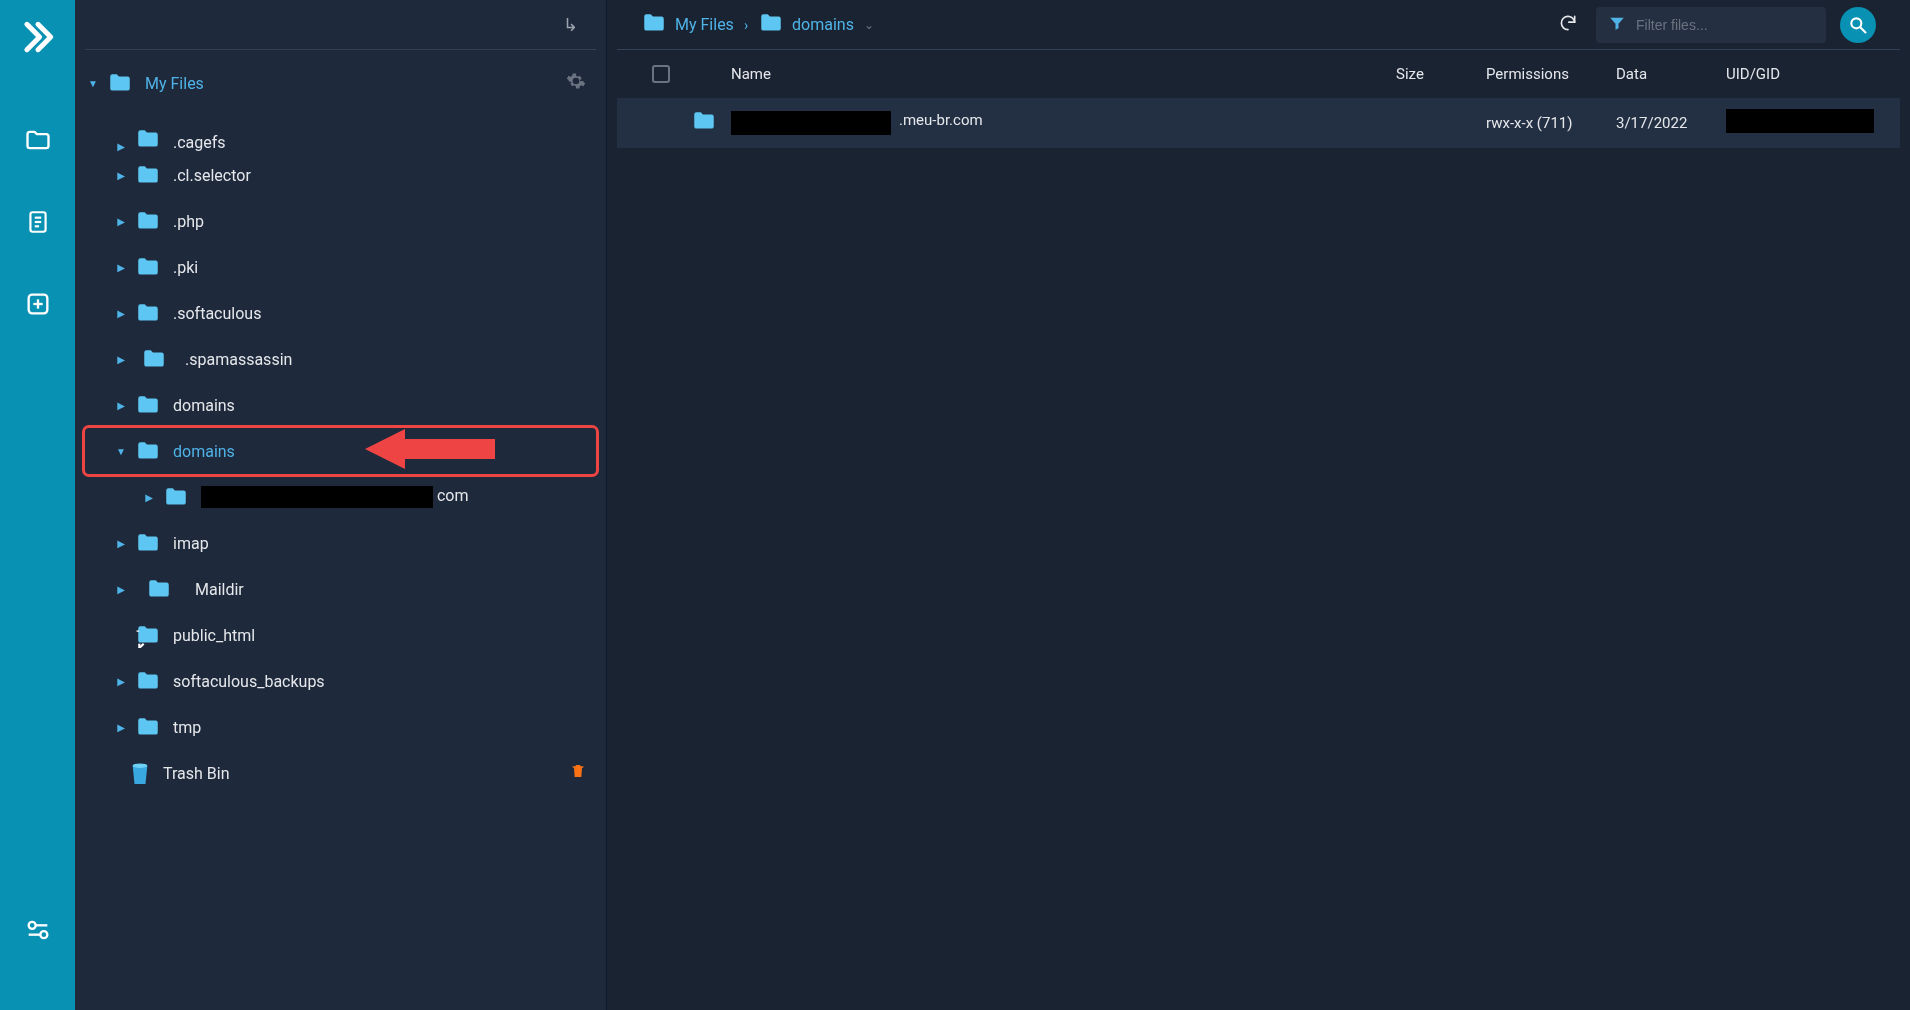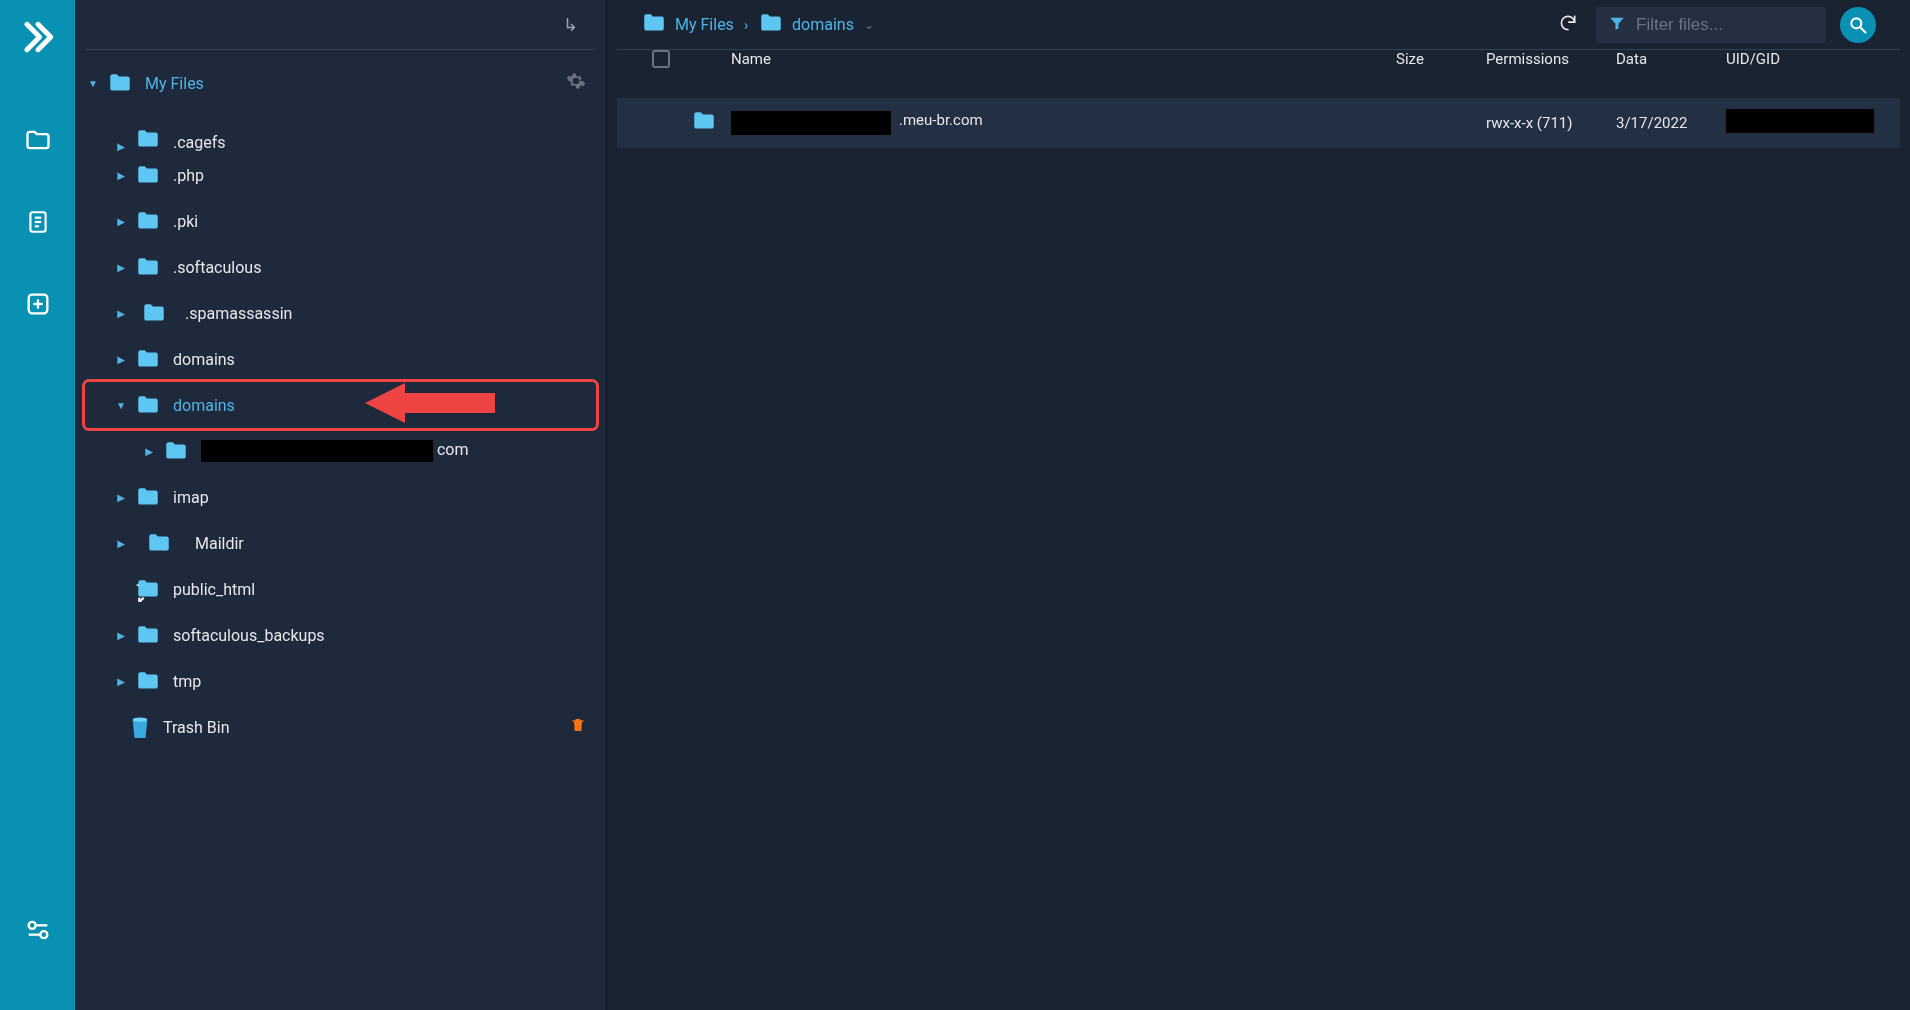--- a/index.html
+++ b/index.html
@@ -181,39 +181,40 @@
       padding: 0 12px;
       height: 36px;
       width: 230px;
     }
     .filter-icon { color: #4fb3e8; margin-right: 10px; }
     .filter-input {
       background: transparent;
       border: none;
       outline: none;
       color: #ef4444;
-      font-size: 17px;
+      font-size: 14px;
       width: 100%;
     }
     .filter-input::placeholder { color: #6b7280; }
     .search-btn {
       width: 36px;
       height: 36px;
       border-radius: 50%;
       background: #0891b2;
       display: flex;
       align-items: center;
       justify-content: center;
       cursor: pointer;
     }
 
     
     .table-area { flex: 1; padding: 0 10px; }
     .table-head {
       display: flex;
+      align-items: center;
       height: 48px;
       padding: 0 14px;
       font-size: 15px;
       color: #e5e7eb;
     }
     .col-check { width: 60px; display:flex; justify-content:center;}
     .col-icon { width: 40px; }
     .col-name { flex: 1; }
     .col-size  { width: 90px; }
     .col-perm  { width: 130px; }
@@ -309,20 +310,29 @@
 
     <div id="tree-items">
         <div class="tree-row" style="padding-left: 28px; position: relative; align-items: flex-end;">
           <span class="tree-caret right"></span>
           <span class="folder-icon">
             <svg width="26" height="26" viewBox="0 0 24 24">
               <path d="M3 6a2 2 0 0 1 2-2h4l2 2h8a2 2 0 0 1 2 2v9a2 2 0 0 1-2 2H5a2 2 0 0 1-2-2V6z" fill="#5ec6f2"></path>
             </svg>
           </span>
           <span class="tree-label">.cagefs</span>
+        </div>
+        <div class="tree-row" style="padding-left: 28px; position: relative;">
+          <span class="tree-caret right"></span>
+          <span class="folder-icon">
+            <svg width="26" height="26" viewBox="0 0 24 24">
+              <path d="M3 6a2 2 0 0 1 2-2h4l2 2h8a2 2 0 0 1 2 2v9a2 2 0 0 1-2 2H5a2 2 0 0 1-2-2V6z" fill="#5ec6f2"></path>
+            </svg>
+          </span>
+          <span class="tree-label">.cl.selector</span>
         </div>
         <div class="tree-row" style="padding-left: 28px; position: relative;">
           <span class="tree-caret right"></span>
           <span class="folder-icon">
             <svg width="26" height="26" viewBox="0 0 24 24">
               <path d="M3 6a2 2 0 0 1 2-2h4l2 2h8a2 2 0 0 1 2 2v9a2 2 0 0 1-2 2H5a2 2 0 0 1-2-2V6z" fill="#5ec6f2"></path>
             </svg>
           </span>
           <span class="tree-label">.php</span>
         </div>

